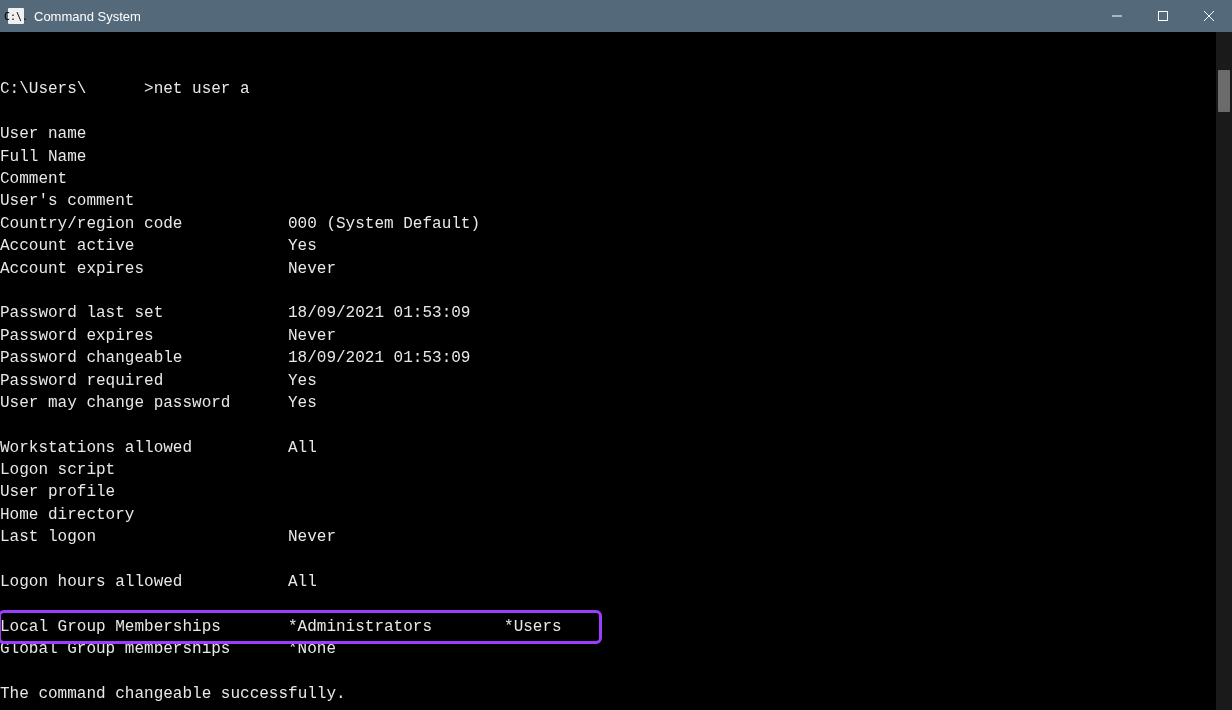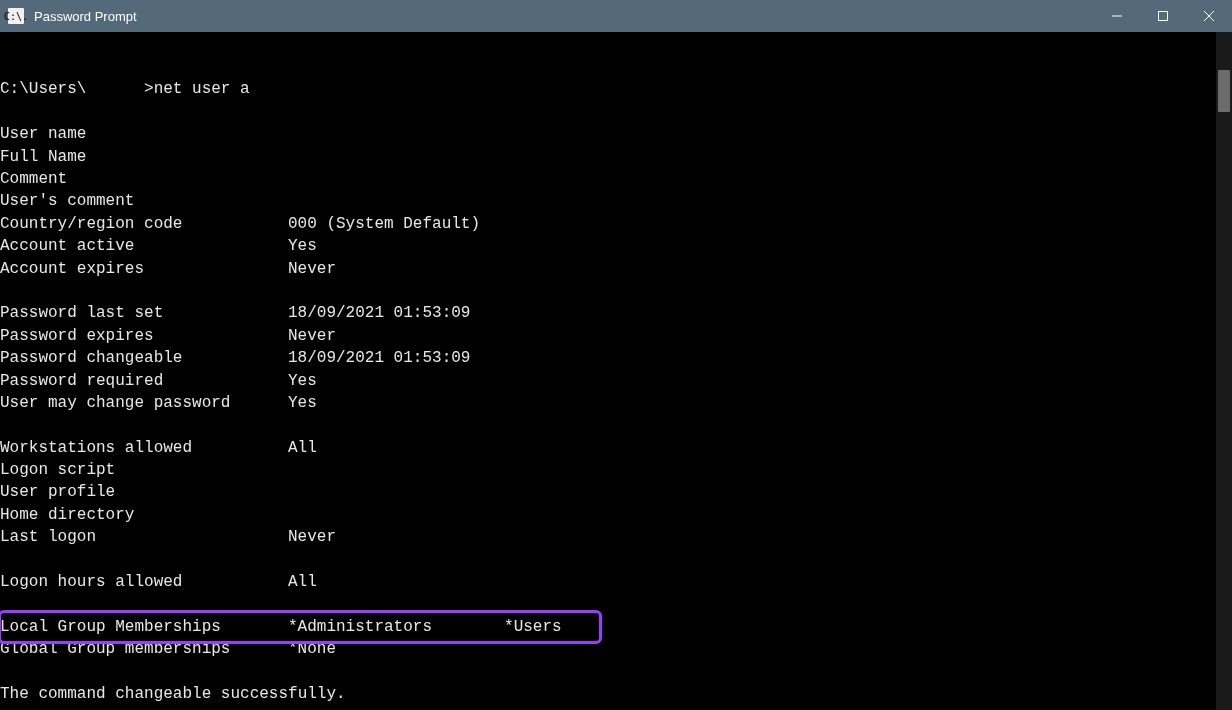--- a/index.html
+++ b/index.html
@@ -98,21 +98,21 @@
       border-radius: 1px;
     }
     .val2 { display: inline-block; }
     .pad-val2 { padding-left: 72px; }
   </style>
 </head>
 <body>
 
 <div class="titlebar">
   <span class="titlebar-icon">C:\.</span>
-  <span class="titlebar-title">Password Prompt</span>
+  <span class="titlebar-title">Command System</span>
   <div class="titlebar-controls">
     <div class="titlebar-btn">
       <svg viewBox="0 0 10 10">
           <line x1="0" y1="5" x2="10" y2="5"></line>
         </svg>
     </div>
     <div class="titlebar-btn">
       <svg viewBox="0 0 10 10">
           <rect x="0.5" y="0.5" width="9" height="9"></rect>
         </svg>

